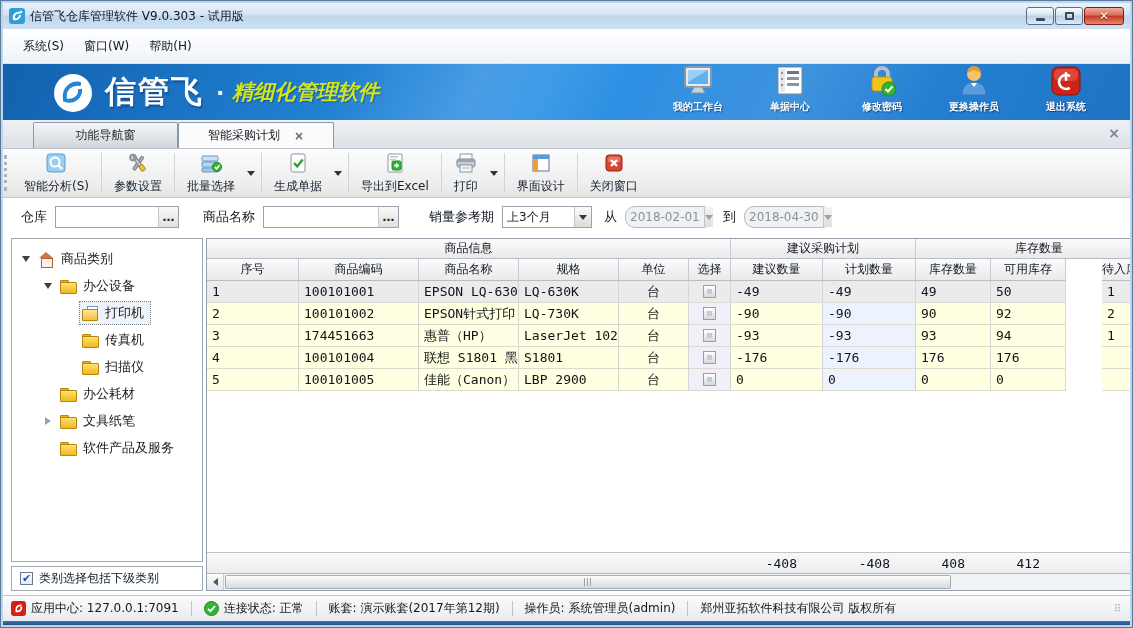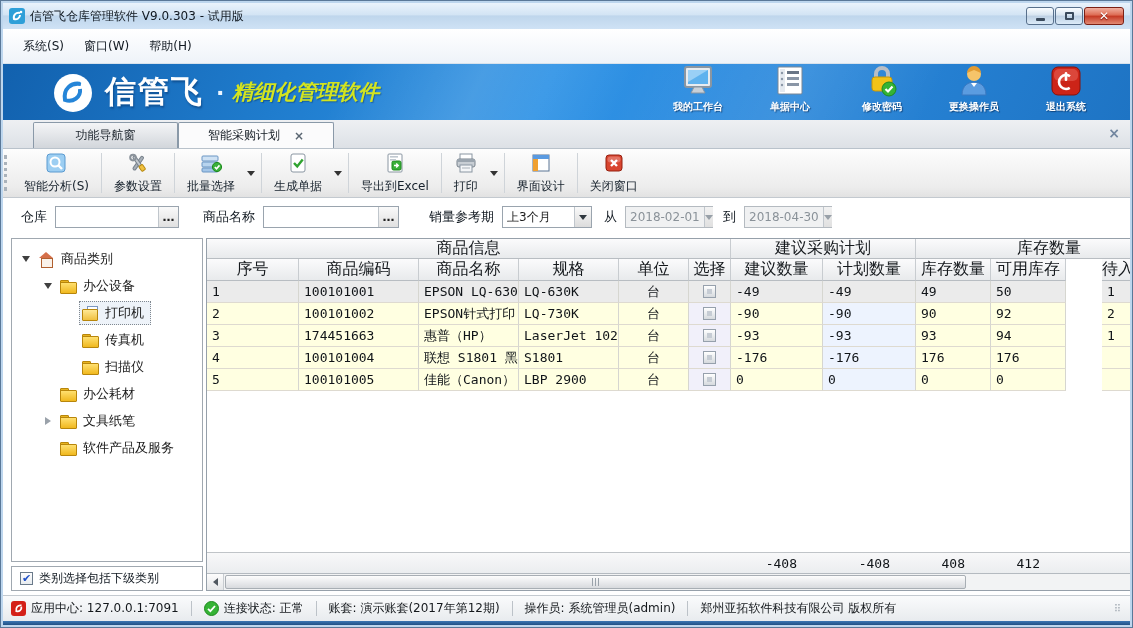--- a/index.html
+++ b/index.html
@@ -61,21 +61,21 @@
   
   .filterbar { height:38px; background:#fff; display:flex; align-items:center; padding-left:18px; font-size:13px; }
   .flabel { margin-right:8px; color:#101820; white-space:nowrap; }
   .finput { height:22px; border:1px solid #9aa4ae; background:#fff; display:flex; align-items:stretch; }
   .finput input { border:none; outline:none; flex:1; font-size:12px; padding:0 3px; min-width:0; background:transparent; font-family:inherit; }
   .fbtn { width:20px; border-left:1px solid #c0c6cc; background:linear-gradient(#fafafa,#e0e0e0); display:flex; align-items:center; justify-content:center; font-weight:bold; font-size:12px; color:#222; cursor:pointer; }
   .combo { height:22px; border:1px solid #9aa4ae; background:#fff; display:flex; align-items:center; }
   .combo .cval { padding:0 4px; flex:1; white-space:nowrap; font-size:12px; }
   .combo .cbtn { width:17px; height:100%; border-left:1px solid #c0c6cc; background:linear-gradient(#fafafa,#dcdcdc); display:flex; align-items:center; justify-content:center; cursor:pointer; }
   .combo .carrow { width:0; height:0; border-left:4px solid transparent; border-right:4px solid transparent; border-top:5px solid #303840; }
-  .combo.disabled { background:#f0f1f2; border-color:#b4bac0; }
+  .combo.disabled { background:#f0f1f2; border-color:#b4bac0;border-radius:10px; }
   .combo.disabled .cval { color:#8a9299; }
   .combo.disabled .cbtn { background:linear-gradient(#f2f2f2,#e0e0e0); }
   .combo.disabled .carrow { border-top-color:#98a0a8; }
 
   
   .main { flex:1; background:#fff; display:flex; padding:2px 0 0 8px; overflow:hidden; }
   .left-col { width:192px; flex:none; display:flex; flex-direction:column; }
   .tree-panel { flex:1; border:1px solid #a0a8b0; background:#fff; padding-top:6px; overflow:hidden; }
   .tree-item { height:27px; display:flex; align-items:center; font-size:13px; cursor:pointer; white-space:nowrap; }
   .expander { width:12px; height:12px; flex:none; position:relative; margin-right:3px; }
@@ -91,21 +91,21 @@
   .icon-open-folder::before { content:''; position:absolute; left:5px; top:0; width:9px; height:8px; background:#fff; border:1px solid #7a96c0; }
   .icon-open-folder::after { content:''; position:absolute; left:0; top:3px; width:14px; height:10px; background:linear-gradient(#ffe894,#f0c040); border:1px solid #b8860b; border-radius:1px; }
   .include-box { height:25px; border:1px solid #a0a8b0; background:#fff; margin:4px 0 4px 0; display:flex; align-items:center; padding-left:8px; }
   .cb-checked { width:13px; height:13px; border:1px solid #6a7a8a; background:linear-gradient(#fdfdfd,#e8ecf0); color:#2050c8; font-size:11px; font-weight:bold; line-height:11px; text-align:center; margin-right:6px; flex:none; }
   .include-label { font-size:12px; color:#101820; }
 
   
   .grid-wrap { flex:1; margin:0 15px 4px 3px; display:flex; flex-direction:column; }
   .grid { flex:1; border:1px solid #96a0aa; background:#fff; display:flex; flex-direction:column; overflow:hidden; }
   .grow { display:flex; flex:none; }
-  .gcell { border-right:1px solid #c8ccd0; border-bottom:1px solid #b8bdc2; display:flex; align-items:center; justify-content:center; font-size:16px;
+  .gcell { border-right:1px solid #c8ccd0; border-bottom:1px solid #b8bdc2; display:flex; align-items:center; justify-content:center; font-size:12px;
     background:linear-gradient(#fbfbfc,#e8eaec); color:#14181c; overflow:hidden; white-space:nowrap;text-align:center; }
   .group-row .gcell { height:20px; }
   .head-row .gcell { height:22px; }
   .g0 { width:524px; } .g1 { width:185px; } .g2 { flex:1; border-right:none; }
   .c0{width:92px} .c1{width:120px} .c2{width:100px} .c3{width:100px} .c4{width:70px} .c5{width:42px}
   .c6{width:92px} .c7{width:93px} .c8{width:75px} .c9{width:75px} .c10{flex:1; border-right:none;margin-left:36px;}
   .trow { display:flex; flex:none; height:22px; }
   .cell { border-right:1px solid #d6d6d0; border-bottom:1px solid #dedad0; background:#ffffe1; display:flex; align-items:center; padding:0 5px; overflow:hidden; white-space:nowrap;
     font-family:"DejaVu Sans Mono","DejaVu Sans",monospace; font-size:13px; color:#101418; }
   .cell.center { justify-content:center; }

